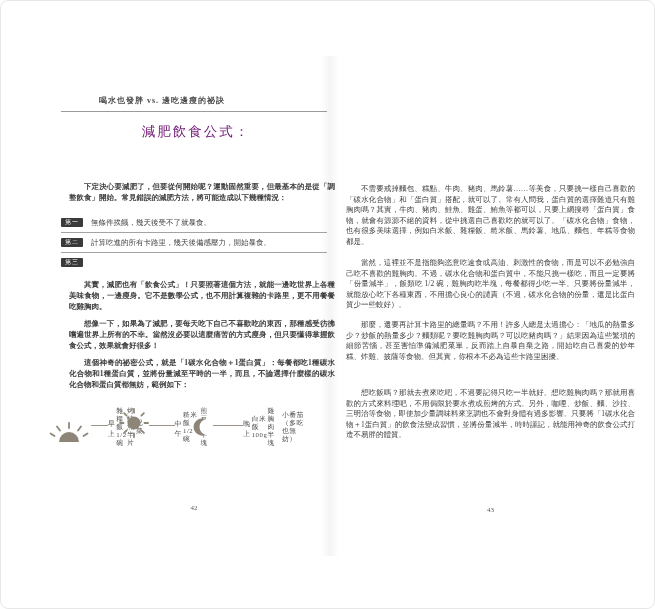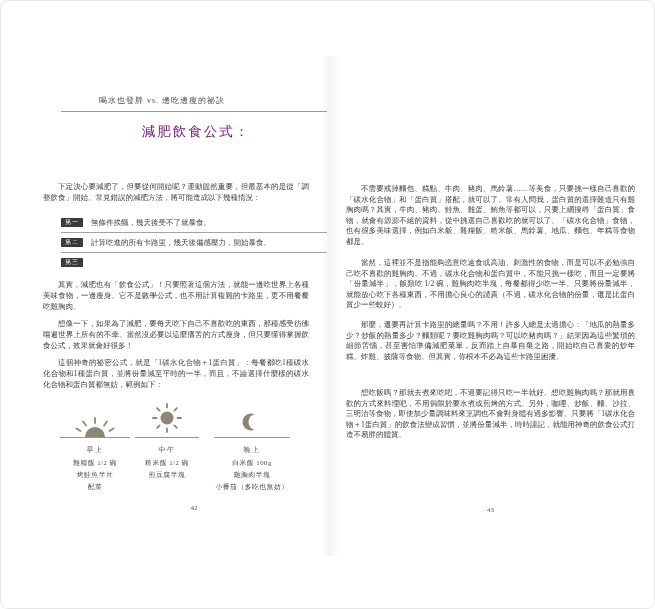--- a/index.html
+++ b/index.html
@@ -4,34 +4,34 @@
 <style>
   html,body{margin:0;padding:0;background:#ffffff;}
   .stage{
     position:relative;width:655px;height:609px;background:#ffffff;
     border:1px solid #e7e7e7;border-radius:8px;box-sizing:border-box;overflow:hidden;
     font-family:"Liberation Serif","DejaVu Serif",serif;color:#3f3f3f;
   }
   .spine{position:absolute;left:320px;top:55px;width:18px;height:500px;
     background:linear-gradient(90deg,rgba(0,0,0,0) 0%,rgba(0,0,0,0.045) 50%,rgba(0,0,0,0) 100%);}
   
-  .lp-header{position:absolute;left:98px;top:94px;font-size:8px;letter-spacing:1px;color:#4d4d4d;}
+  .lp-header{position:absolute;left:98px;top:94px;font-size:8px;letter-spacing:1px;color:#4d4d4d;font-weight:bold;}
   .lp-header-rule{position:absolute;left:60px;top:110px;width:266px;height:1px;background:#7a7a7a;opacity:.75;}
   .lp-title{position:absolute;left:62px;top:120px;width:266px;text-align:center;
     color:#701a75;font-size:13.5px;line-height:22px;letter-spacing:2px;}
   .para{position:absolute;font-size:7.5px;line-height:11px;text-align:justify;text-indent:2em;color:#404040;}
-  .lp-para{left:42px;width:266px;}
+  .lp-para{left:68px;width:266px;font-weight:bold;}
   .rp-para{left:345px;width:289px;line-height:10.5px;}
   .list-row{position:absolute;left:60px;width:266px;height:12px;}
   .list-badge{position:absolute;left:0;top:0;width:22px;height:9px;background:#3a3a3a;border-radius:1px;
     color:#ffffff;font-size:6px;line-height:9px;text-align:center;letter-spacing:1px;}
   .list-text{position:absolute;left:30px;top:0;font-size:7.5px;line-height:10px;color:#404040;}
   .list-sep{position:absolute;left:60px;width:266px;height:1px;background:#8c8c8c;opacity:.8;}
   
-  .meal-col{position:absolute;top:402px;display:flex;flex-direction:column;align-items:center;color:#8d8577;}
+  .meal-col{position:absolute;top:402px;display:flex;align-items:center;color:#8d8577;}
   .meal-icon-box{height:34px;display:flex;align-items:flex-end;justify-content:center;}
   .meal-line{height:1px;background:#9a948a;}
   .meal-time{margin-top:7px;font-size:7px;letter-spacing:1.5px;color:#4c4c4c;}
   .meal-item{margin-top:4px;font-size:6.8px;line-height:8px;color:#4c4c4c;letter-spacing:.5px;}
   .pad-b4{margin-bottom:4px;}
   
   .pagenum{position:absolute;font-size:7px;color:#5a5a5a;text-align:center;}
 </style>
 </head>
 <body>

